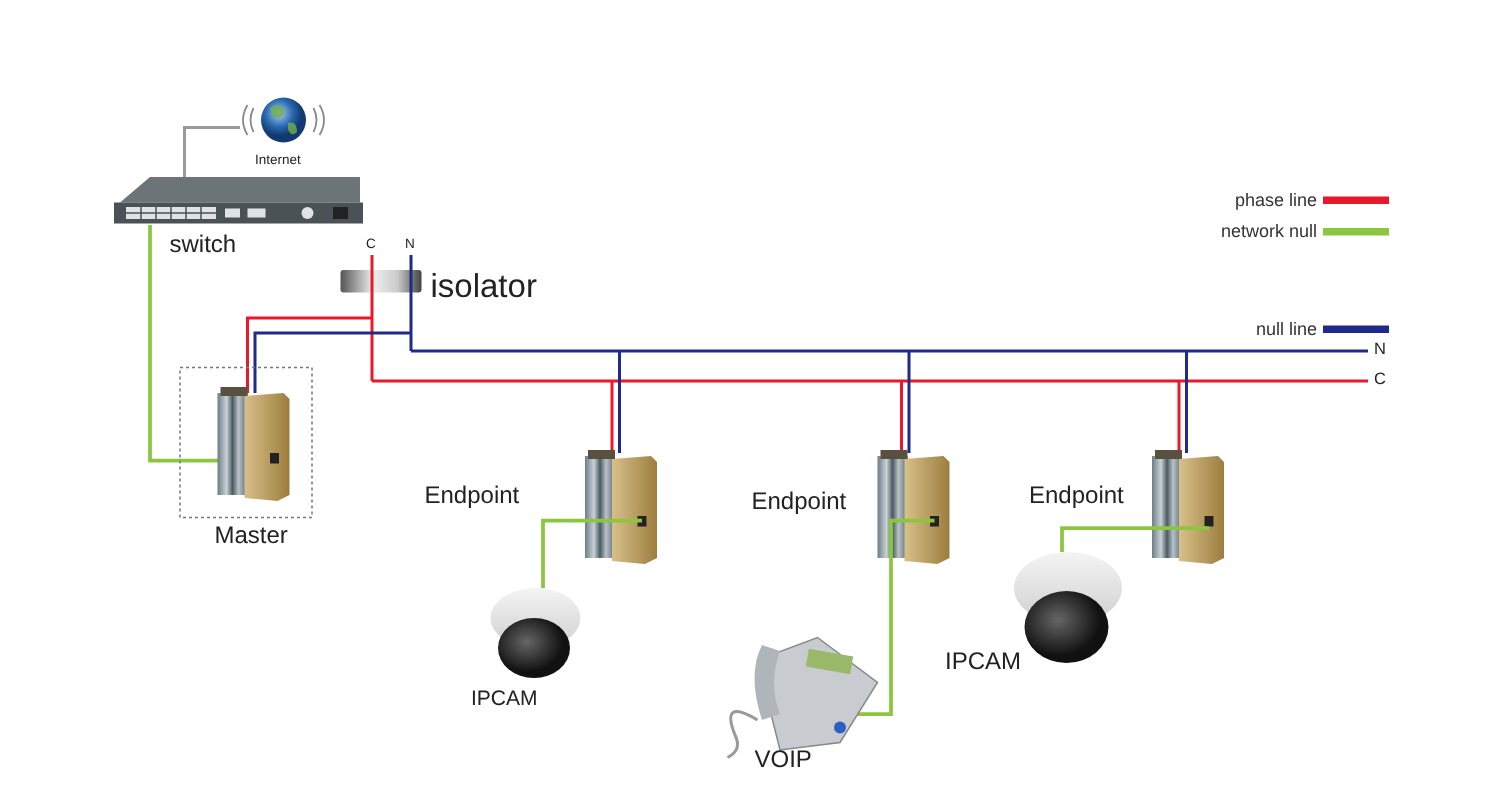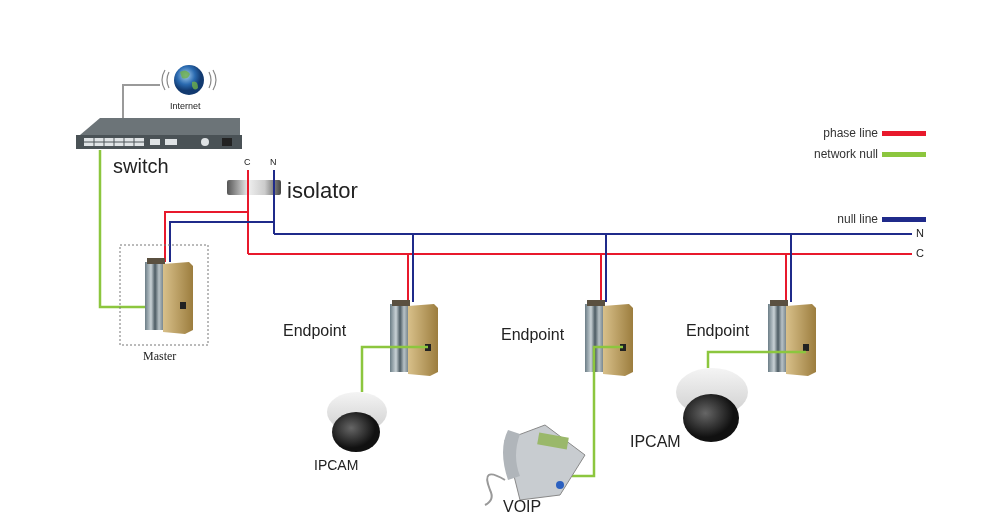--- a/index.html
+++ b/index.html
@@ -139,25 +139,25 @@
   <g>
     <polygon points="505,440 545,425 585,455 560,495 520,500" fill="#c8ccd0" stroke="#888"></polygon>
     <rect x="538" y="435" width="30" height="12" fill="#9ab86a" transform="rotate(10 553 441)"></rect>
     <path d="M508 430 q-10 20 0 50 l12 -4 q-8 -20 0 -42 z" fill="#b0b5ba"></path>
     <path d="M505 480 q-25 -15 -15 10 q5 10 -5 15" fill="none" stroke="#999" stroke-width="2"></path>
     <circle cx="560" cy="485" r="4" fill="#2b60c0"></circle>
   </g>
 </svg>
 
 <div class="lbl" style="left:170px;top:101px;font-size:9px;">Internet</div>
-<div class="lbl" style="left:113px;top:155px;font-size:20px;">switch</div>
+<div class="lbl" style="left:113px;top:155px;font-size:16px;">switch</div>
 <div class="lbl" style="left:244px;top:157px;font-size:9px;">C</div>
 <div class="lbl" style="left:270px;top:157px;font-size:9px;">N</div>
 <div class="lbl" style="left:287px;top:178px;font-size:22px;">isolator</div>
-<div class="lbl" style="left:143px;top:349px;font-size:12px;font-family:Liberation Serif, serif;">Master</div>
+<div class="lbl" style="left:143px;top:349px;font-size:16px;">Master</div>
 <div class="lbl" style="left:916px;top:227px;font-size:11px;">N</div>
 <div class="lbl" style="left:916px;top:247px;font-size:11px;">C</div>
 <div class="lbl" style="left:283px;top:322px;font-size:16px;">Endpoint</div>
 <div class="lbl" style="left:501px;top:326px;font-size:16px;">Endpoint</div>
 <div class="lbl" style="left:686px;top:322px;font-size:16px;">Endpoint</div>
 <div class="lbl" style="left:314px;top:457px;font-size:14px;">IPCAM</div>
 <div class="lbl" style="left:503px;top:498px;font-size:16px;">VOIP</div>
 <div class="lbl" style="left:630px;top:433px;font-size:16px;">IPCAM</div>
 
 <div>

